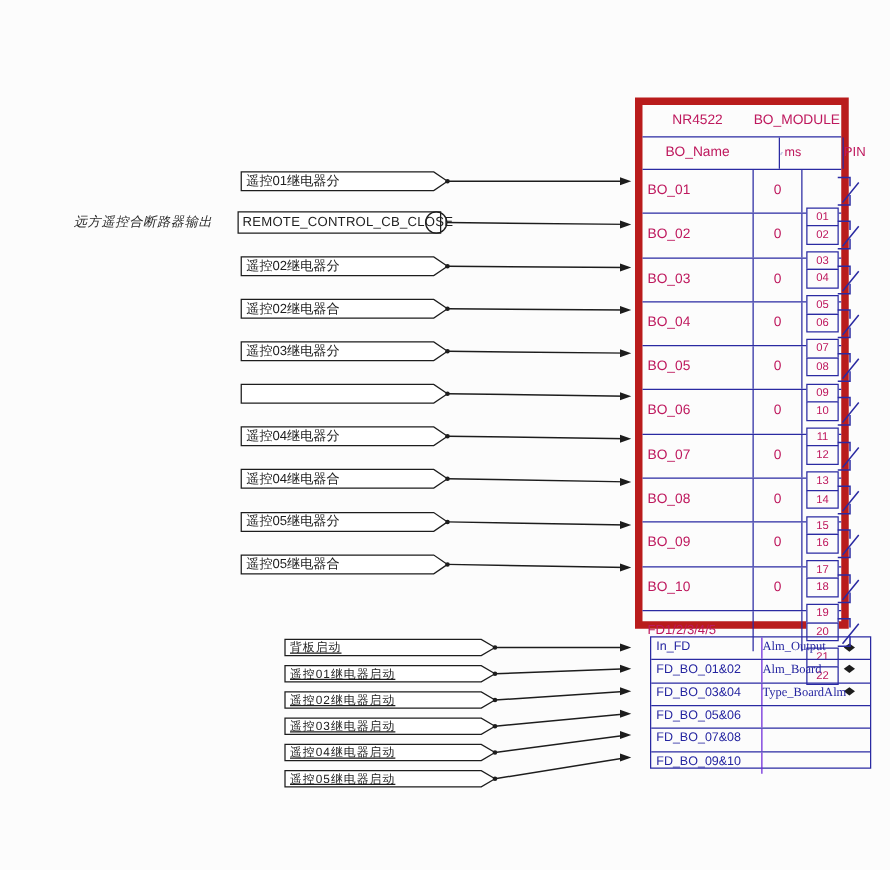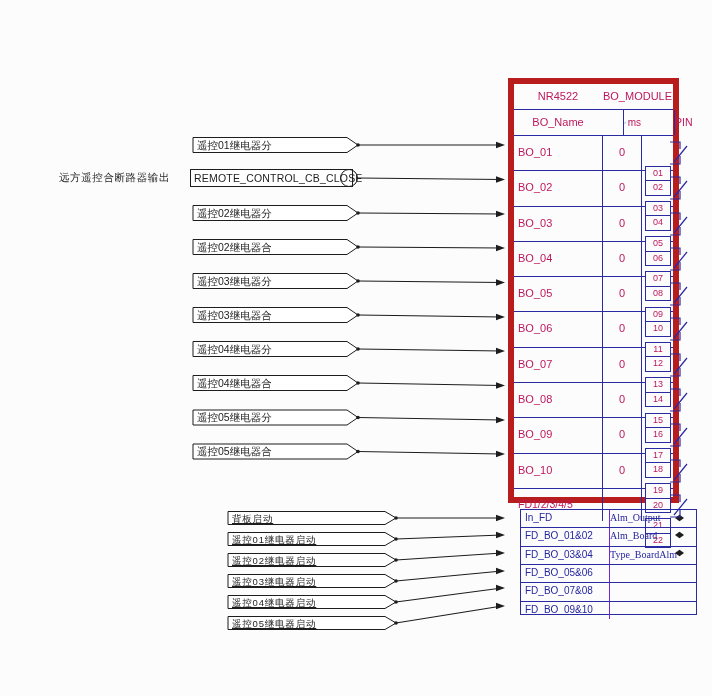--- a/index.html
+++ b/index.html
@@ -12,21 +12,21 @@
   .wire{stroke:#1d1d1d;stroke-width:1.2;fill:none;}
   .dot{fill:#1d1d1d;}
   .arrow{fill:#1d1d1d;stroke:none;}
 
   
   .tag{position:absolute;font-size:10.5px;color:#1d1d1d;white-space:nowrap;
        line-height:15px;height:15px;left:197px;width:152px;overflow:visible;}
   .tag.lower{left:232px;font-size:9.5px;letter-spacing:0.8px;line-height:13px;height:13px;text-decoration:underline;}
   .tag.remote{left:194px;top:170px;height:16px;line-height:16px;letter-spacing:0.2px;}
   .side-note{position:absolute;left:59px;top:171px;font-size:10.5px;letter-spacing:0.6px;
-       color:#2b2b2b;white-space:nowrap;}
+       color:#2b2b2b;white-space:nowrap;font-style:italic;}
 
   
   #bo-table{position:absolute;left:508px;top:78px;width:171px;height:425px;
     box-sizing:border-box;border:6px solid #b91c1c;color:#be185d;}
   .thead{height:25px;display:flex;font-size:11px;}
   .thead .model{width:88px;text-align:center;line-height:24px;}
   .thead .mtitle{flex:1;text-align:center;line-height:24px;}
   .tsub{height:25px;display:grid;grid-template-columns:88px 39px 48px;
     border-top:1px solid #2a2aa2;font-size:11px;}
   .tsub .hname{text-align:center;line-height:24px;}
@@ -147,21 +147,20 @@
     </g>
   </svg>
 
   <div class="side-note">远方遥控合断路器输出</div>
 
   <div class="tag" style="top:137.5px">遥控01继电器分</div>
   <div class="tag remote">REMOTE_CONTROL_CB_CLOSE</div>
   <div class="tag" style="top:205.5px">遥控02继电器分</div>
   <div class="tag" style="top:239.5px">遥控02继电器合</div>
   <div class="tag" style="top:273.5px">遥控03继电器分</div>
-  <div class="tag" style="top:307.5px">遥控03继电器合</div>
   <div class="tag" style="top:341.5px">遥控04继电器分</div>
   <div class="tag" style="top:375.5px">遥控04继电器合</div>
   <div class="tag" style="top:410px">遥控05继电器分</div>
   <div class="tag" style="top:444px">遥控05继电器合</div>
 
   <div class="tag lower" style="top:511.5px">背板启动</div>
   <div class="tag lower" style="top:532.5px">遥控01继电器启动</div>
   <div class="tag lower" style="top:553.5px">遥控02继电器启动</div>
   <div class="tag lower" style="top:574.5px">遥控03继电器启动</div>
   <div class="tag lower" style="top:595.5px">遥控04继电器启动</div>

